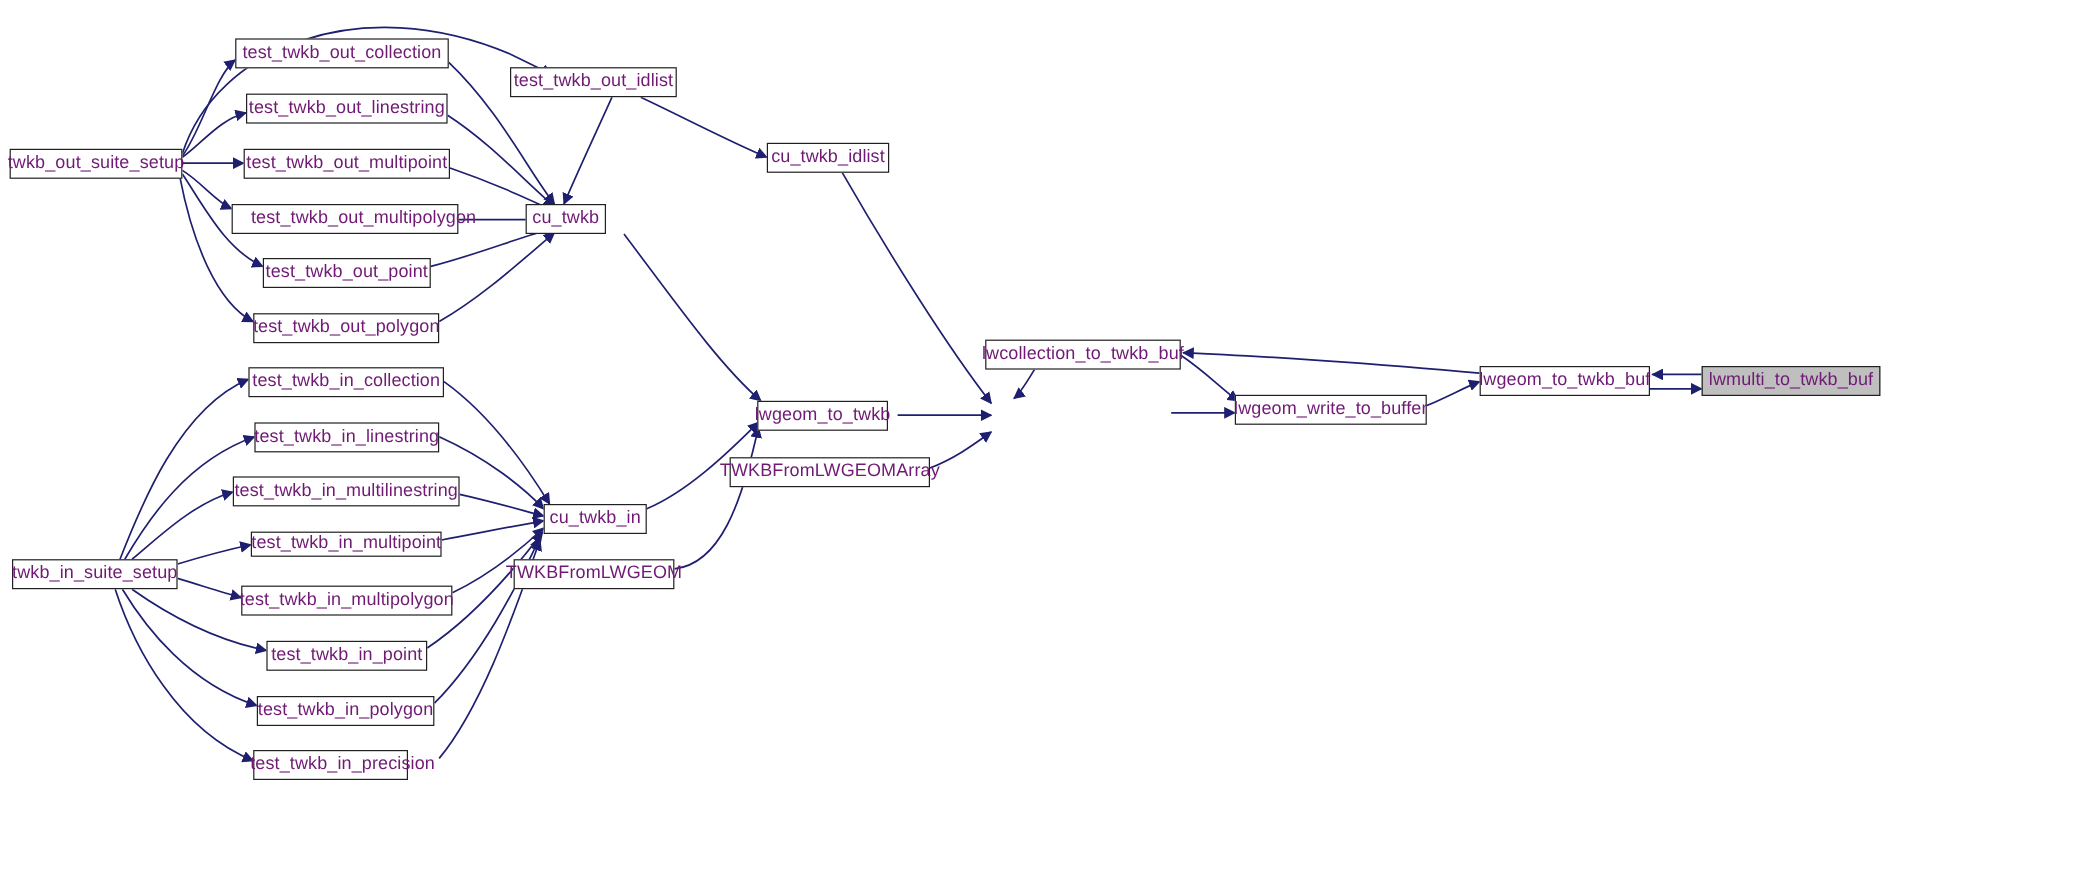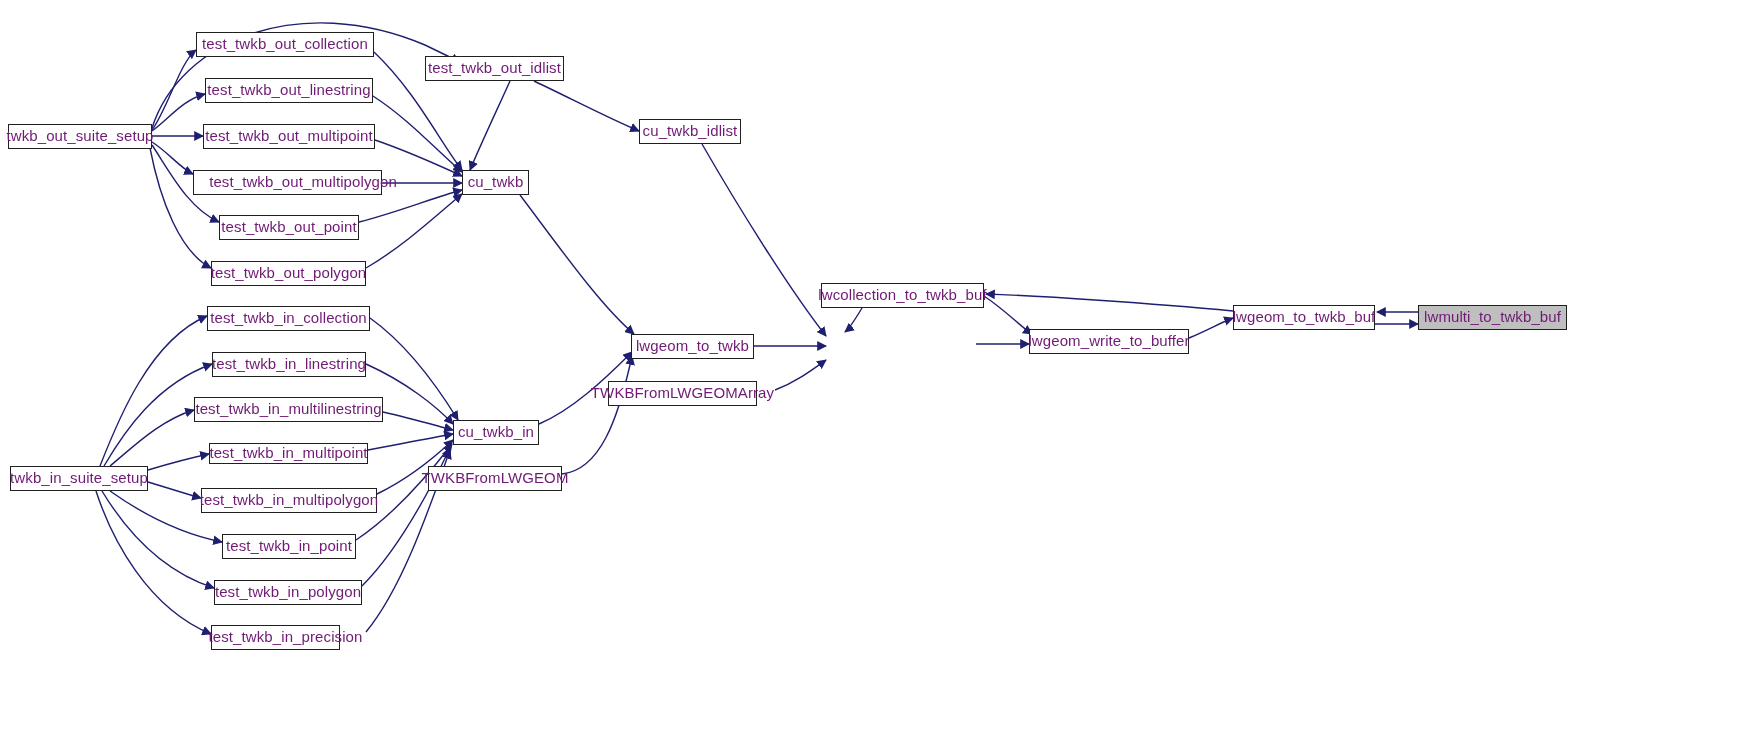--- a/index.html
+++ b/index.html
@@ -106,24 +106,24 @@
       </g>
   </svg>
 <div class="node" style="left: 8px; top: 124px; width: 144px; height: 25px;">twkb_out_suite_setup</div>
     <div class="node" style="left: 196px; top: 32px; width: 178px; height: 25px;">test_twkb_out_collection</div>
     <div class="node" style="left: 205px; top: 78px; width: 168px; height: 25px;">test_twkb_out_linestring</div>
     <div class="node" style="left: 203px; top: 124px; width: 172px; height: 25px;">test_twkb_out_multipoint</div>
     <div class="node" style="left: 193px; top: 170px; width: 189px; height: 25px; padding-left: 31px;">test_twkb_out_multipolygon</div>
     <div class="node" style="left: 219px; top: 215px; width: 140px; height: 25px;">test_twkb_out_point</div>
     <div class="node" style="left: 211px; top: 261px; width: 155px; height: 25px;">test_twkb_out_polygon</div>
     <div class="node" style="left: 425px; top: 56px; width: 139px; height: 25px;">test_twkb_out_idlist</div>
-    <div class="node" style="left: 462px; top: 170px; width: 67px; height: 25px;">cu_twkb</div>
+    <div class="node" style="left: 438px; top: 170px; width: 67px; height: 25px;">cu_twkb</div>
     <div class="node" style="left: 639px; top: 119px; width: 102px; height: 25px;">cu_twkb_idlist</div>
-    <div class="node" style="left: 631px; top: 334px; width: 123px; height: 25px;">lwgeom_to_twkb</div>
-    <div class="node" style="left: 608px; top: 381px; width: 149px; height: 25px;">TWKBFromLWGEOMArray</div>
+    <div class="node" style="left: 631px; top: 334px; width: 109px; height: 25px;">lwgeom_to_twkb</div>
+    <div class="node" style="left: 608px; top: 381px; width: 167px; height: 25px;">TWKBFromLWGEOMArray</div>
     <div class="node" style="left: 821px; top: 283px; width: 163px; height: 25px;">lwcollection_to_twkb_buf</div>
     <div class="node" style="left: 1029px; top: 329px; width: 160px; height: 25px;">lwgeom_write_to_buffer</div>
     <div class="node" style="left: 1233px; top: 305px; width: 142px; height: 25px;">lwgeom_to_twkb_buf</div>
     <div class="node highlight" style="left: 1418px; top: 305px; width: 149px; height: 25px;">lwmulti_to_twkb_buf</div>
     <div class="node" style="left: 10px; top: 466px; width: 138px; height: 25px;">twkb_in_suite_setup</div>
     <div class="node" style="left: 207px; top: 306px; width: 163px; height: 25px;">test_twkb_in_collection</div>
     <div class="node" style="left: 212px; top: 352px; width: 154px; height: 25px;">test_twkb_in_linestring</div>
     <div class="node" style="left: 194px; top: 397px; width: 189px; height: 25px;">test_twkb_in_multilinestring</div>
     <div class="node" style="left: 209px; top: 443px; width: 159px; height: 21px;">test_twkb_in_multipoint</div>
     <div class="node" style="left: 201px; top: 488px; width: 176px; height: 25px;">test_twkb_in_multipolygon</div>

